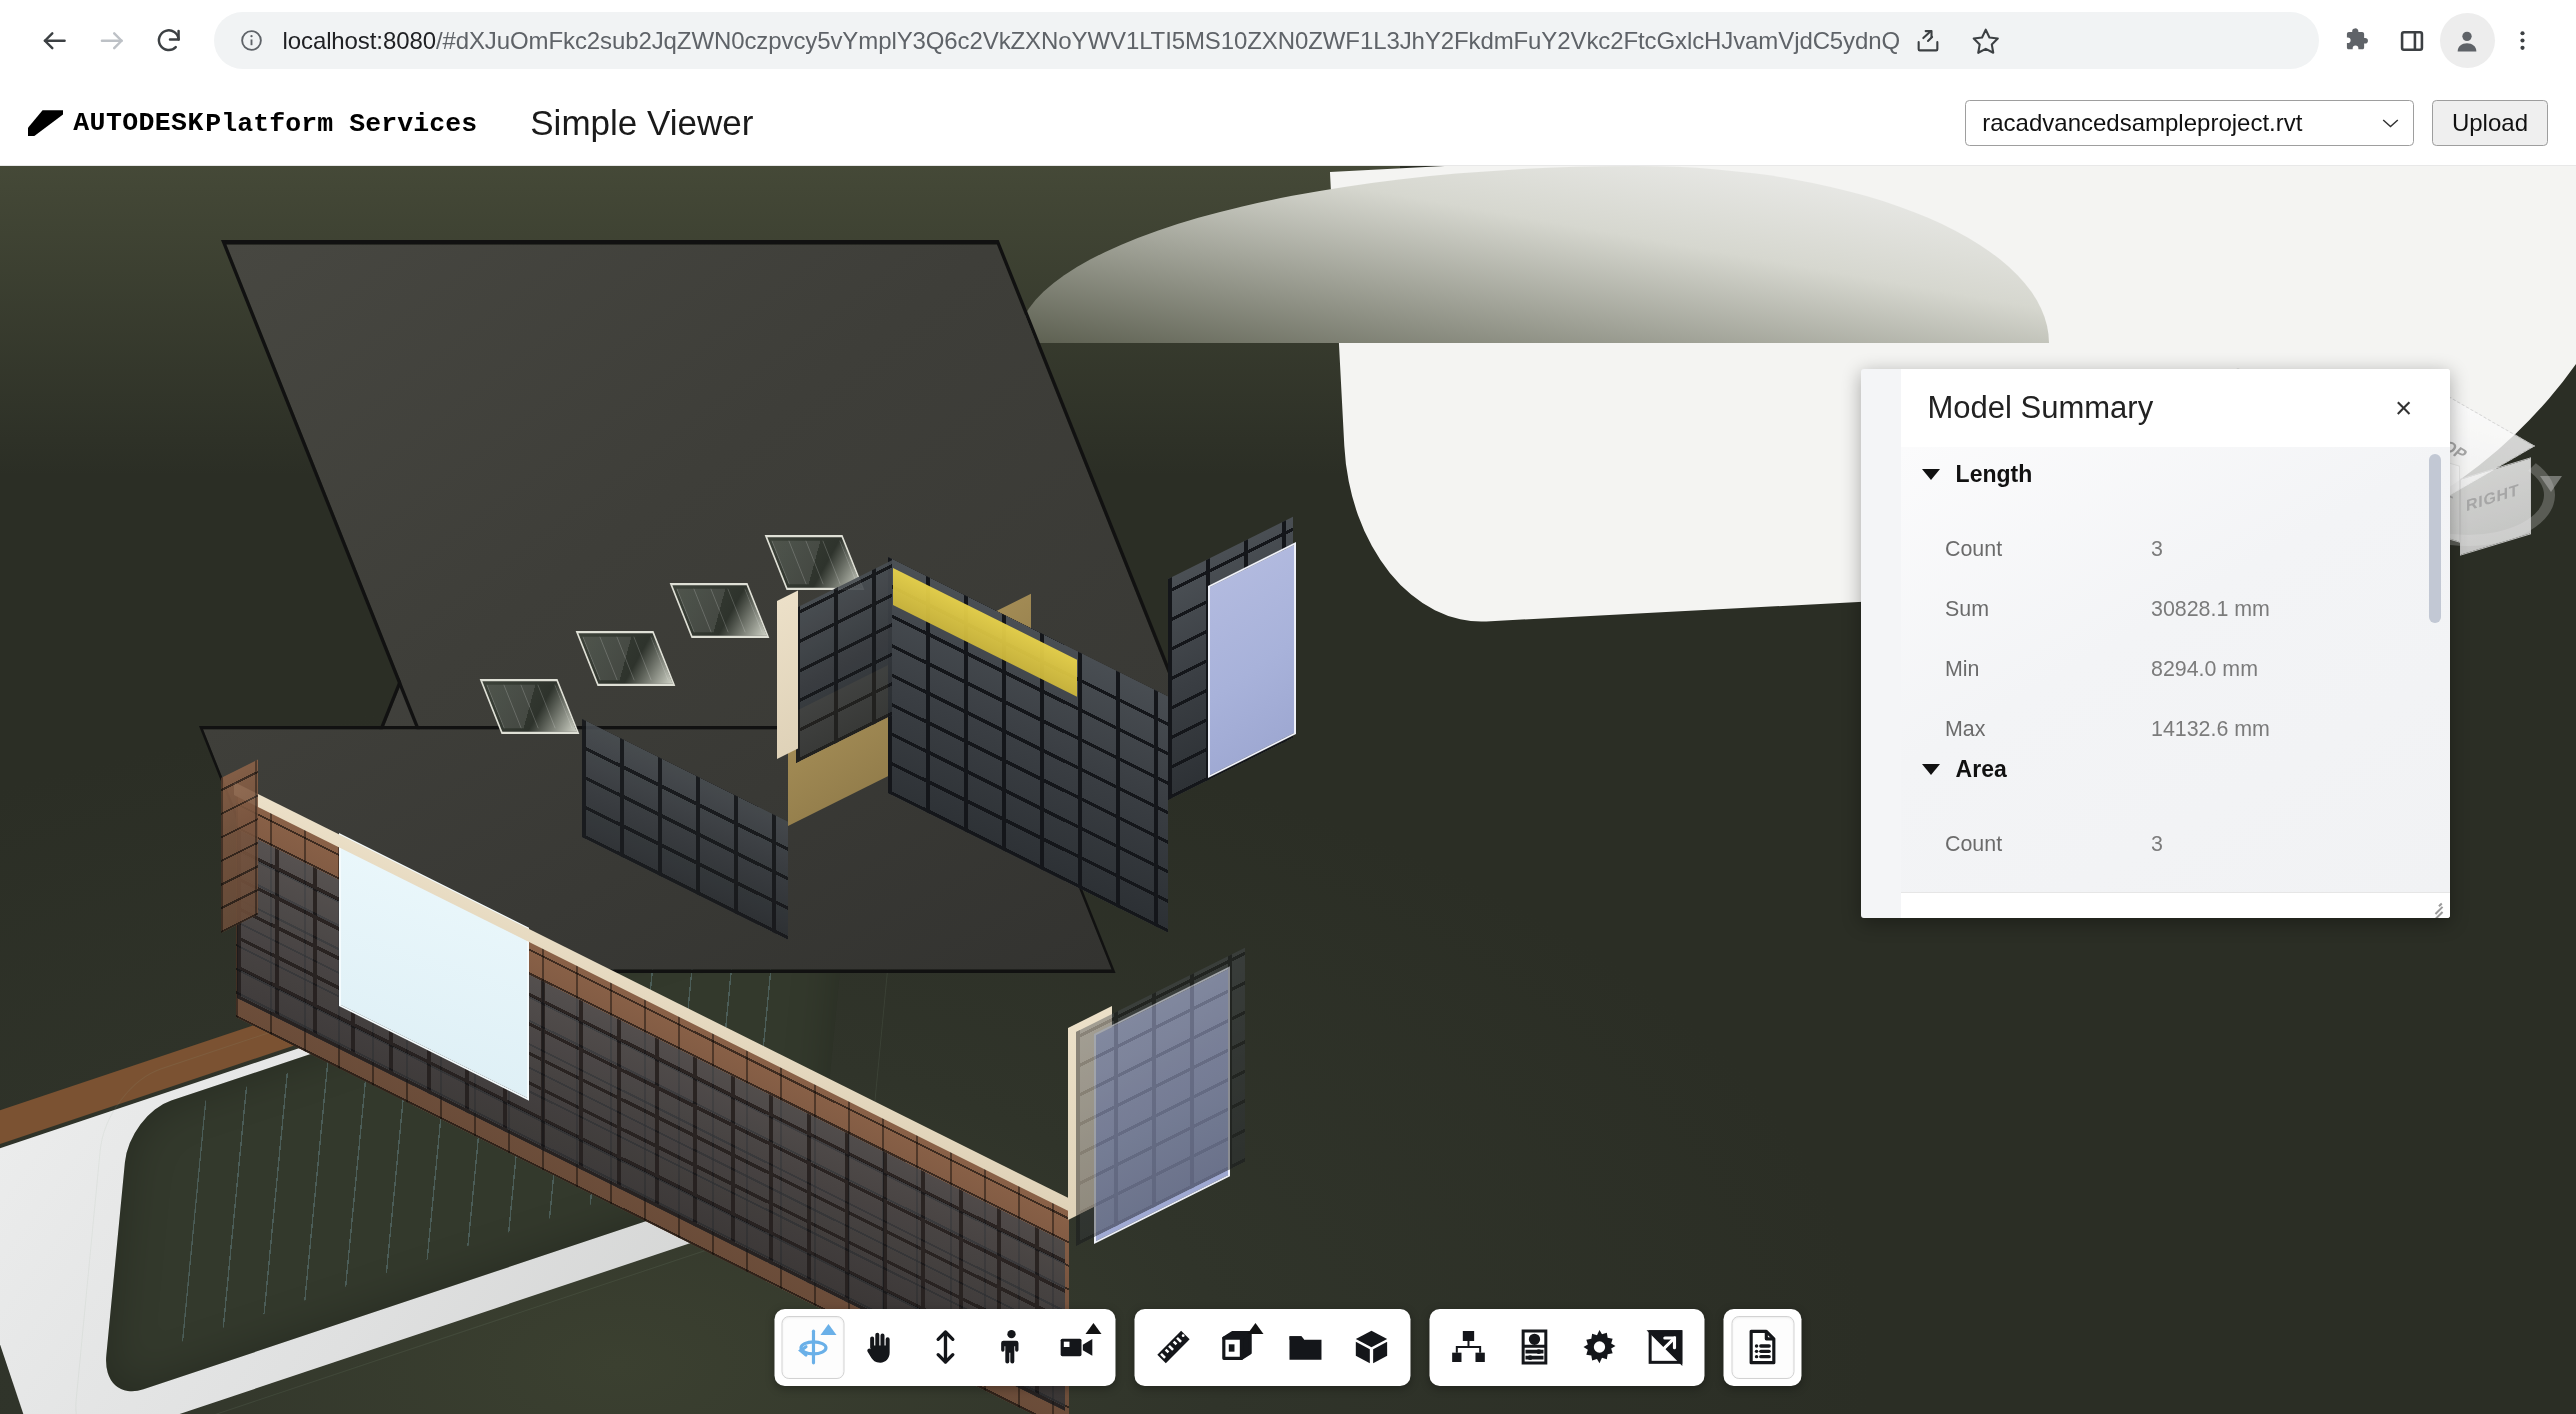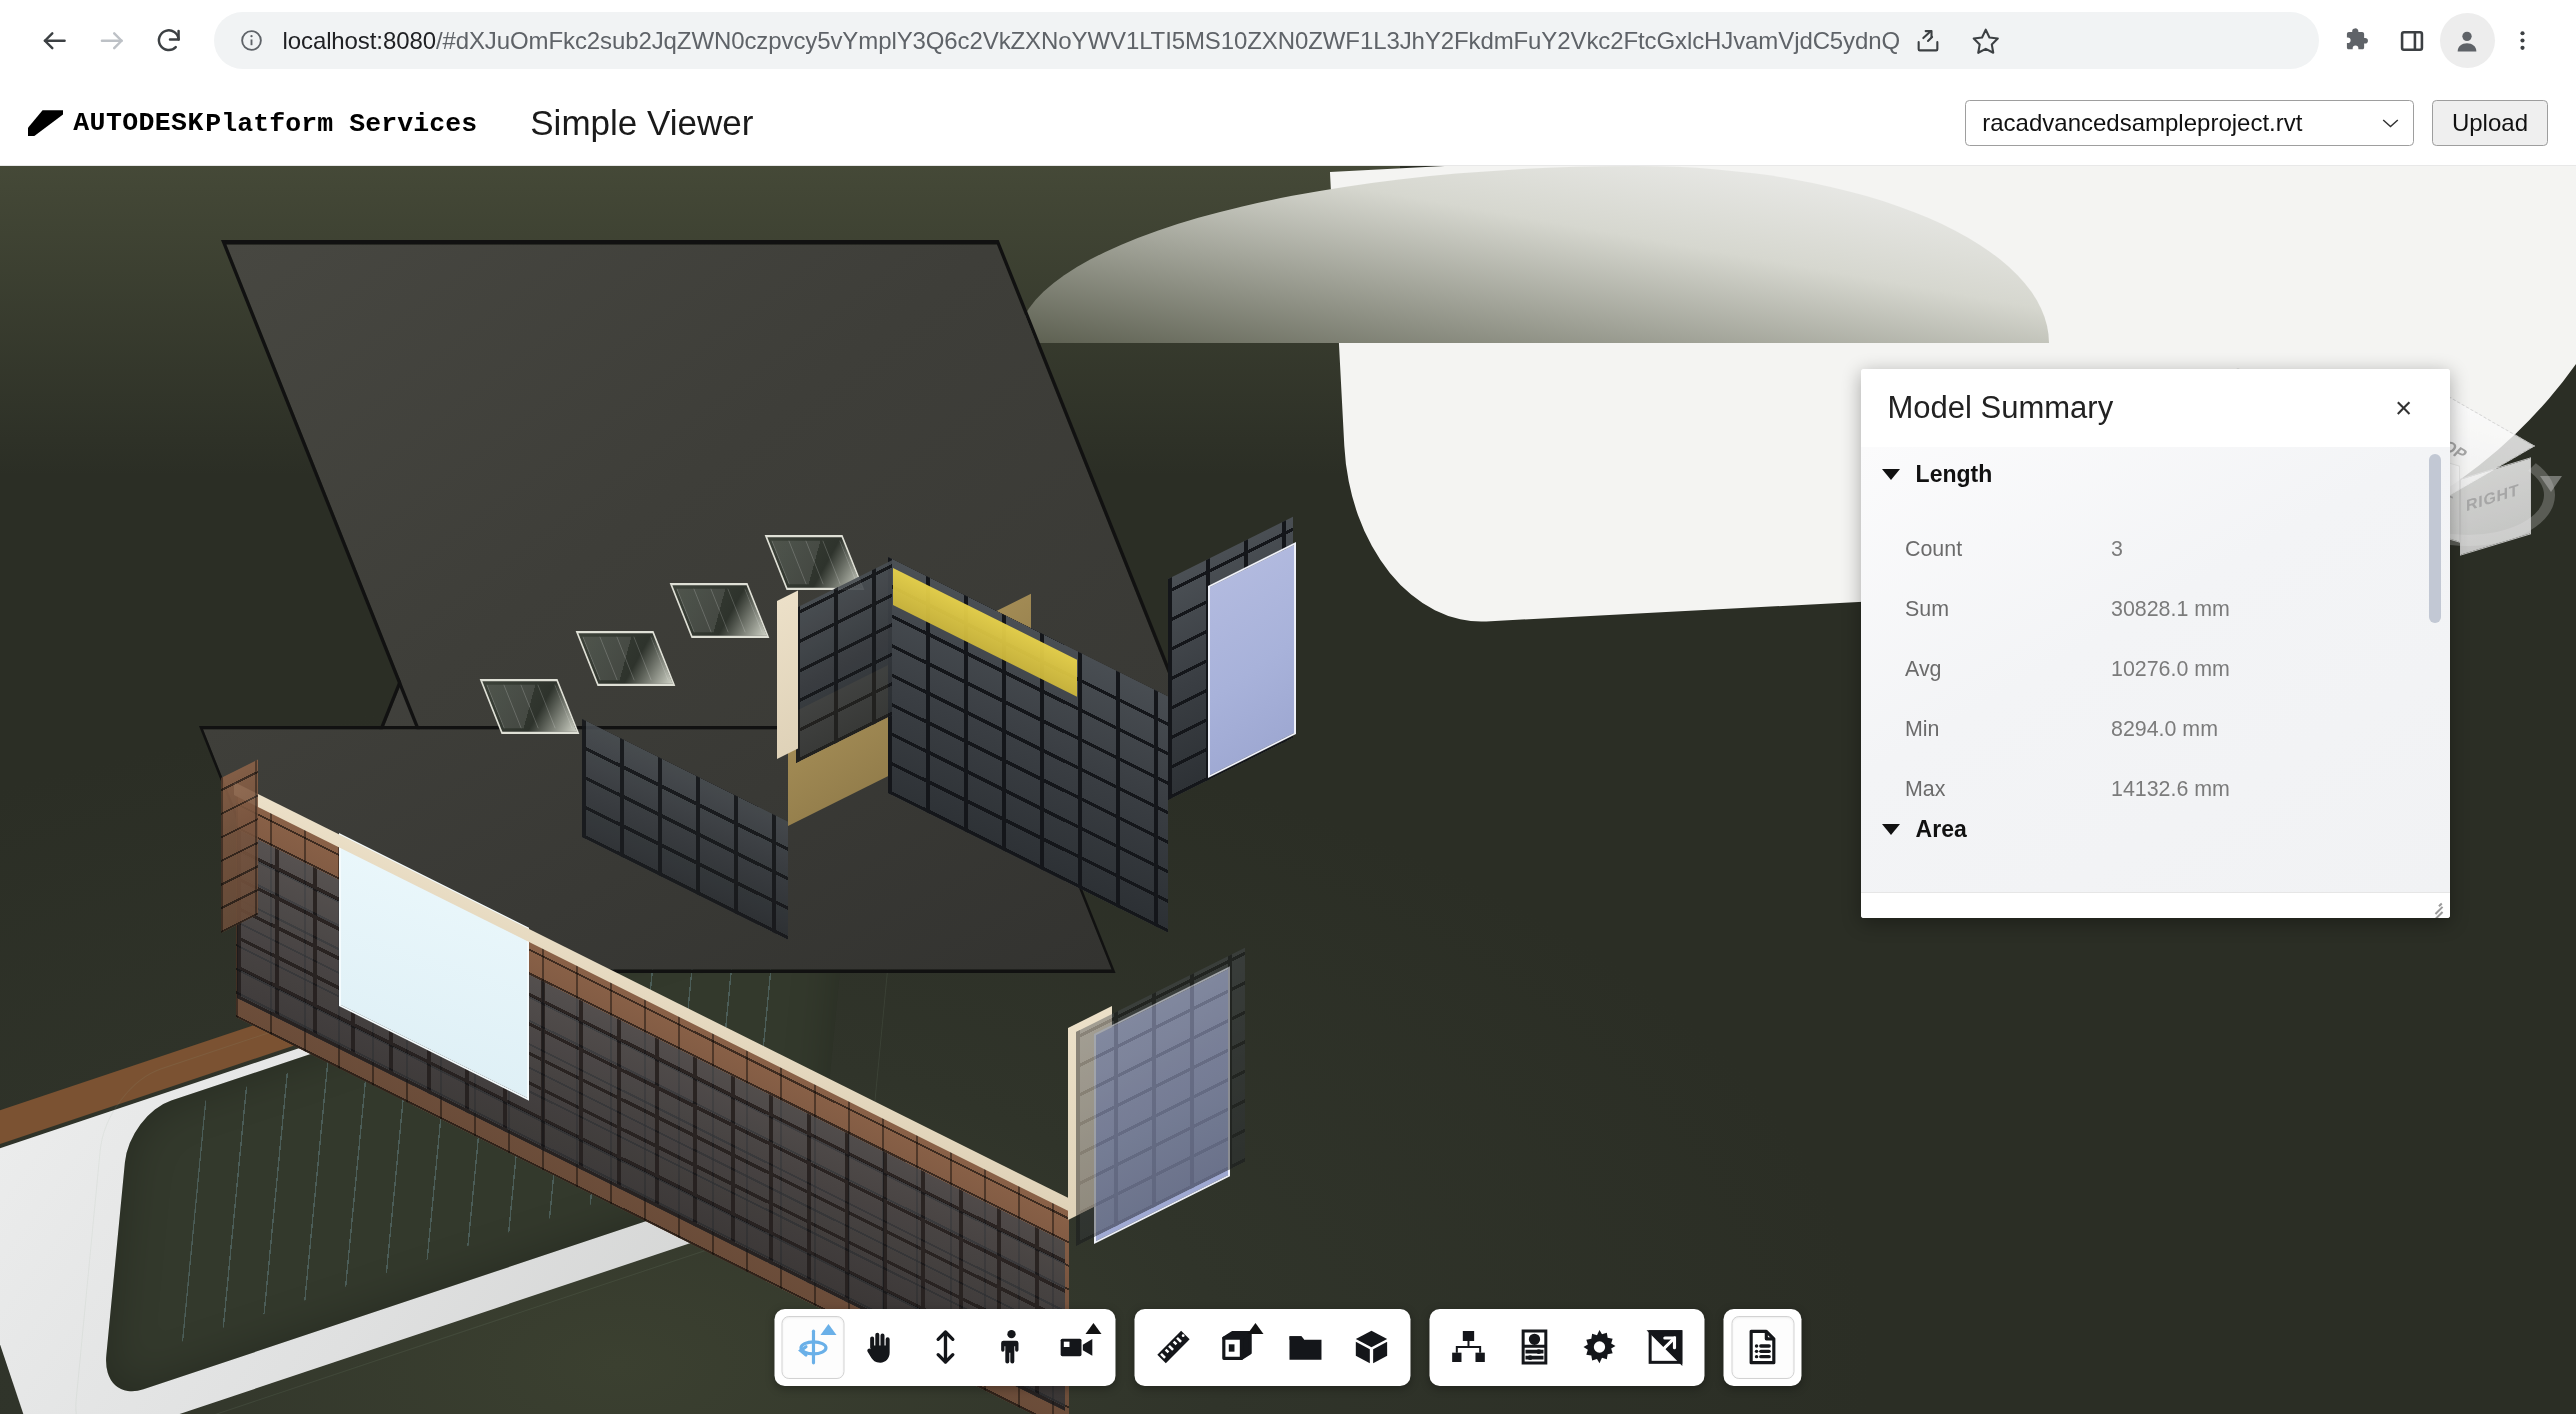--- a/index.html
+++ b/index.html
@@ -243,21 +243,21 @@
                 border-top: 10.3px solid transparent; border-bottom: 10.3px solid transparent;
                 border-left: 0; }
   .vc-arrow.r { left: 164px; top: 78px; border-top: 16px solid rgba(190,190,190,.5);
                 border-left: 11.8px solid transparent; border-right: 11.8px solid transparent; }
 
   
   .panel {
     position: absolute; left: 1861px; top: 203px; width: 589px; height: 549px;
     background: #f4f5f7; border-radius: 2.9px;
     box-shadow: 0 4.4px 19px rgba(0,0,0,0.32);
-    display: flex; flex-direction: column; overflow: hidden;
+    display: flex; flex-direction: column; overflow: hidden; padding-left: 40px;
   }
   .panel-head {
     height: 78px; background: #fff; display: flex; align-items: center;
     padding: 0 26.5px 0 26.5px; flex-shrink: 0;
   }
   .panel-title { font-size: 31px; color: #222; font-weight: normal; }
   .panel-close {
     margin-left: auto; width: 40px; height: 40px; display: flex;
     align-items: center; justify-content: center; font-size: 29.5px;
     color: #333; line-height: 1;
@@ -517,24 +517,20 @@
           </div>
           <div class="row">
             <span class="row-key">Count</span>
             <span class="row-val">3</span>
           </div>
           <div class="row">
             <span class="row-key">Sum</span>
             <span class="row-val">30828.1 mm</span>
           </div>
           <div class="row">
-            <span class="row-key">Avg</span>
-            <span class="row-val">10276.0 mm</span>
-          </div>
-          <div class="row">
             <span class="row-key">Min</span>
             <span class="row-val">8294.0 mm</span>
           </div>
           <div class="row">
             <span class="row-key">Max</span>
             <span class="row-val">14132.6 mm</span>
           </div>
           <div class="grp-head">
             <span class="tri"></span>
             <span class="grp-name">Area</span>

